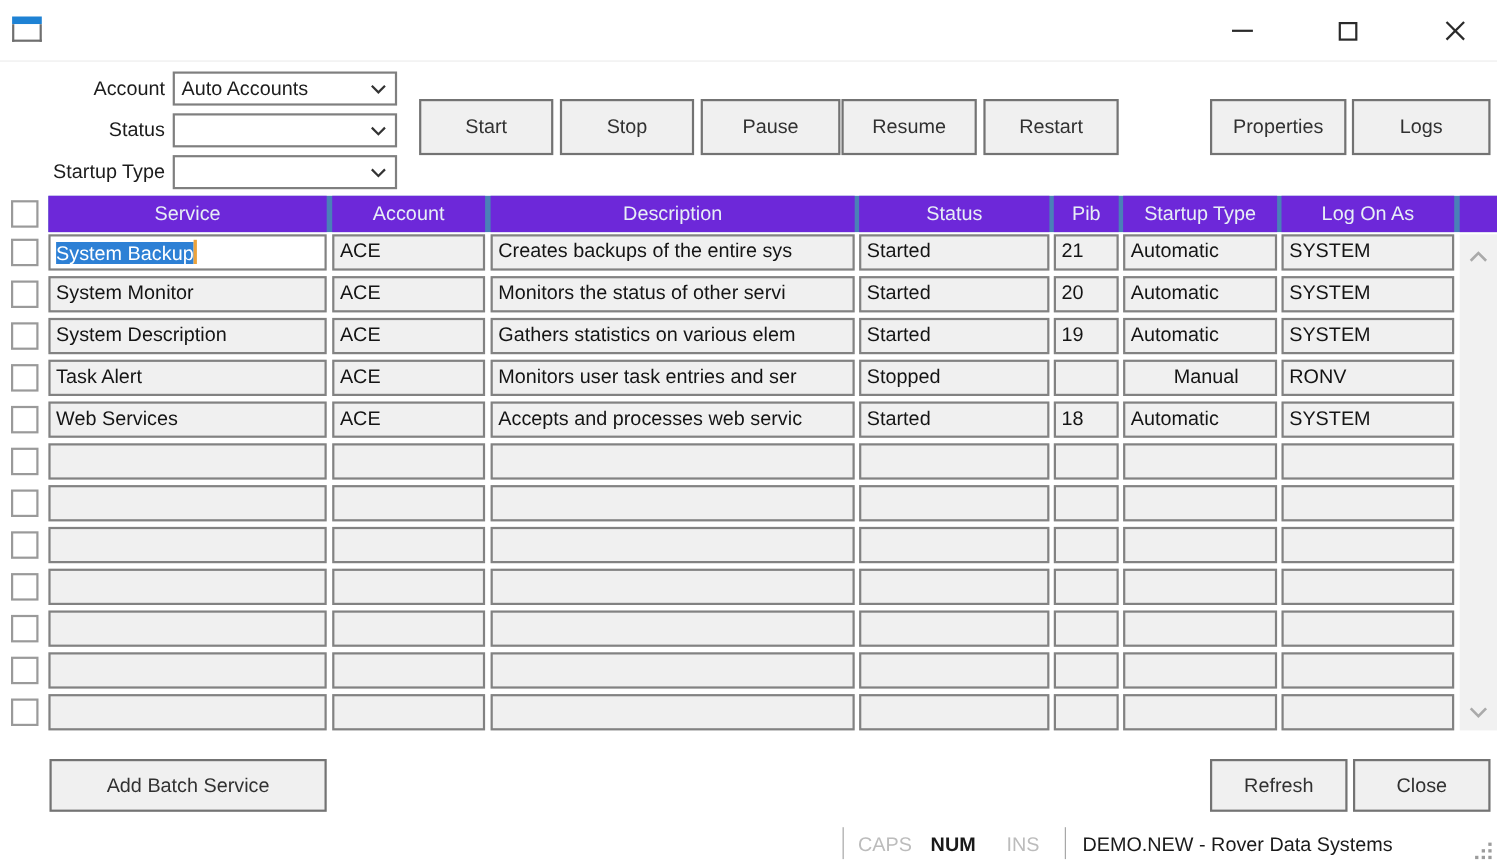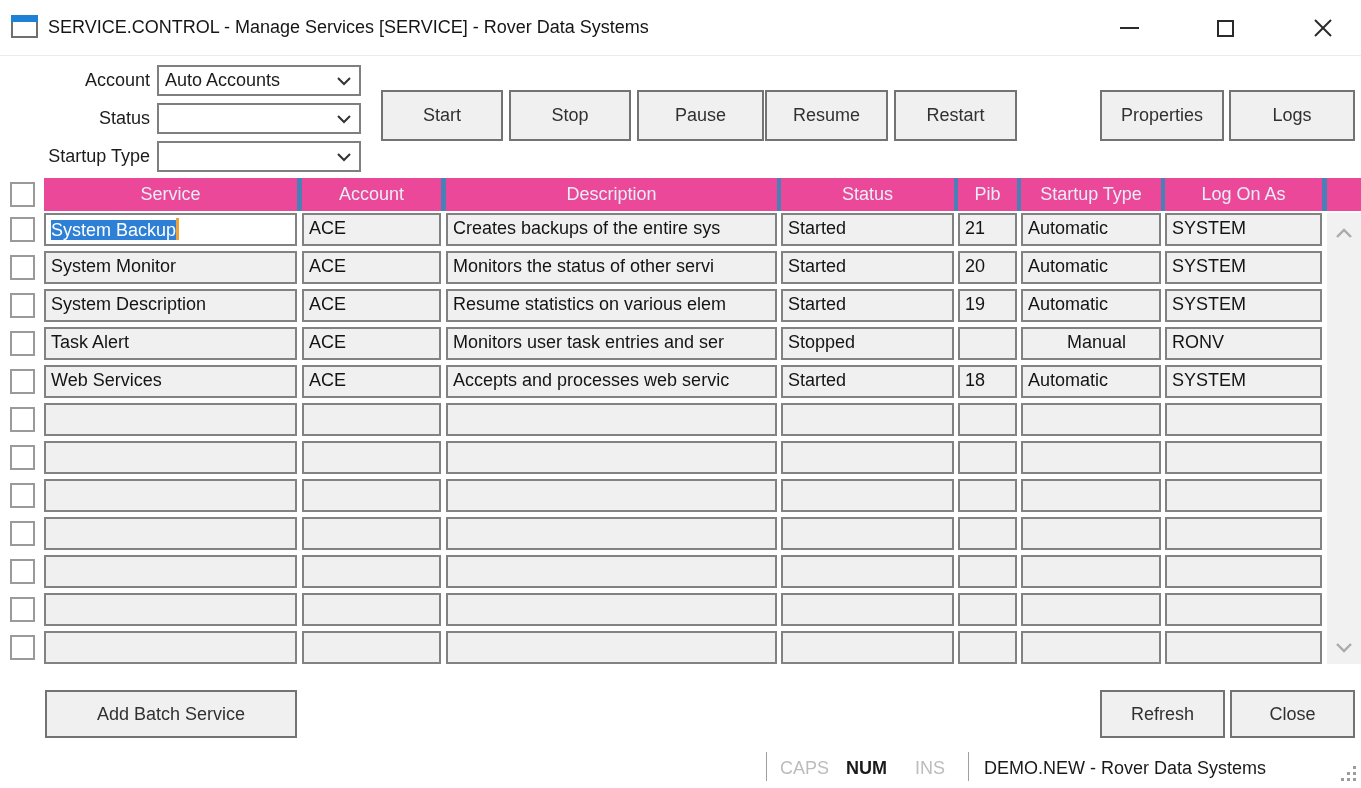--- a/index.html
+++ b/index.html
@@ -38,21 +38,21 @@
   
   .pbtn {
     position: absolute; height: 51px;
     background: #f0f0f0; border: 2px solid #737373;
     font-size: 18px; color: #313131; font-family: "Liberation Sans", sans-serif;
     display: flex; align-items: center; justify-content: center; cursor: default;
   }
   
   .header-backing { position: absolute; left: 44px; top: 178px; width: 1317px; height: 33px; background: #4a80b8; }
   .hcell {
-    position: absolute; top: 178px; height: 33px; background: #ec4899;
+    position: absolute; top: 178px; height: 33px; background: #6d28d9;
     color: #e7eef6; font-size: 18px; display: flex; align-items: center; justify-content: center;
     overflow: hidden; white-space: nowrap;
   }
   .cell {
     position: absolute; height: 33px; background: #f0f0f0; border: 2px solid #828282;
     font-size: 18px; color: #141414; padding: 3px 3px 0 5px;
     white-space: nowrap; overflow: hidden;
   }
   .selected-cell { background: #ffffff; }
   .selection { background: #2d80d5; color: #ffffff; }
@@ -72,21 +72,20 @@
   .grip { position: absolute; left: 1340px; top: 765px; }
 </style>
 </head>
 <body>
 
 <div class="titlebar">
   <div class="app-icon">
     <div class="bar"></div>
       <div class="body"></div>
   </div>
-  <div class="title-text">SERVICE.CONTROL - Manage Services [SERVICE] - Rover Data Systems</div>
   <div class="win-btn btn-min">
       <span class="min-glyph"></span>
     </div>
   <div class="win-btn btn-max">
       <span class="max-glyph"></span>
     </div>
   <div class="win-btn btn-close">
     <svg width="20" height="20" viewBox="0 0 20 20">
       <line x1="2" y1="2" x2="18" y2="18" stroke="#2a2a2a" stroke-width="2"></line>
       <line x1="18" y1="2" x2="2" y2="18" stroke="#2a2a2a" stroke-width="2"></line>
@@ -149,21 +148,21 @@
     <div class="cell" style="left: 44px; top: 251px; width: 253px;">System Monitor</div>
     <div class="cell" style="left: 302px; top: 251px; width: 139px;">ACE</div>
     <div class="cell" style="left: 446px; top: 251px; width: 331px;">Monitors the status of other servi</div>
     <div class="cell" style="left: 781px; top: 251px; width: 173px;">Started</div>
     <div class="cell" style="left: 958px; top: 251px; width: 59px;">20</div>
     <div class="cell" style="left: 1021px; top: 251px; width: 140px;">Automatic</div>
     <div class="cell" style="left: 1165px; top: 251px; width: 157px;">SYSTEM</div>
     <div class="row-checkbox" style="top: 293px;"></div>
     <div class="cell" style="left: 44px; top: 289px; width: 253px;">System Description</div>
     <div class="cell" style="left: 302px; top: 289px; width: 139px;">ACE</div>
-    <div class="cell" style="left: 446px; top: 289px; width: 331px;">Resume statistics on various elem</div>
+    <div class="cell" style="left: 446px; top: 289px; width: 331px;">Gathers statistics on various elem</div>
     <div class="cell" style="left: 781px; top: 289px; width: 173px;">Started</div>
     <div class="cell" style="left: 958px; top: 289px; width: 59px;">19</div>
     <div class="cell" style="left: 1021px; top: 289px; width: 140px;">Automatic</div>
     <div class="cell" style="left: 1165px; top: 289px; width: 157px;">SYSTEM</div>
     <div class="row-checkbox" style="top: 331px;"></div>
     <div class="cell" style="left: 44px; top: 327px; width: 253px;">Task Alert</div>
     <div class="cell" style="left: 302px; top: 327px; width: 139px;">ACE</div>
     <div class="cell" style="left: 446px; top: 327px; width: 331px;">Monitors user task entries and ser</div>
     <div class="cell" style="left: 781px; top: 327px; width: 173px;">Stopped</div>
     <div class="cell" style="left: 958px; top: 327px; width: 59px;"></div>

